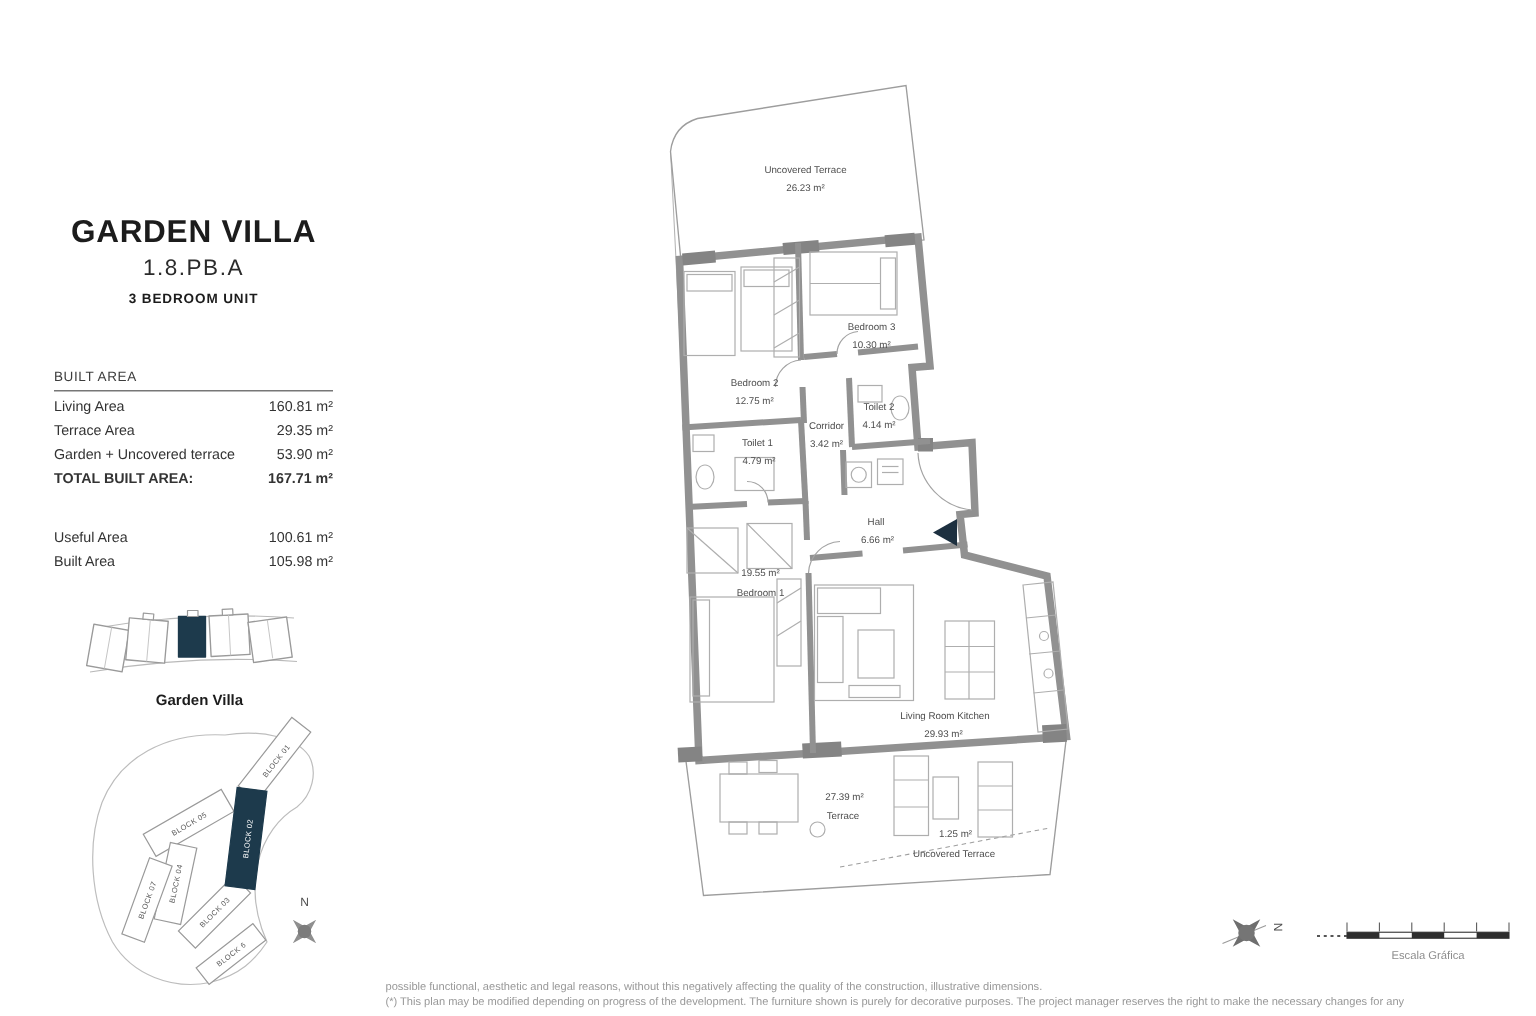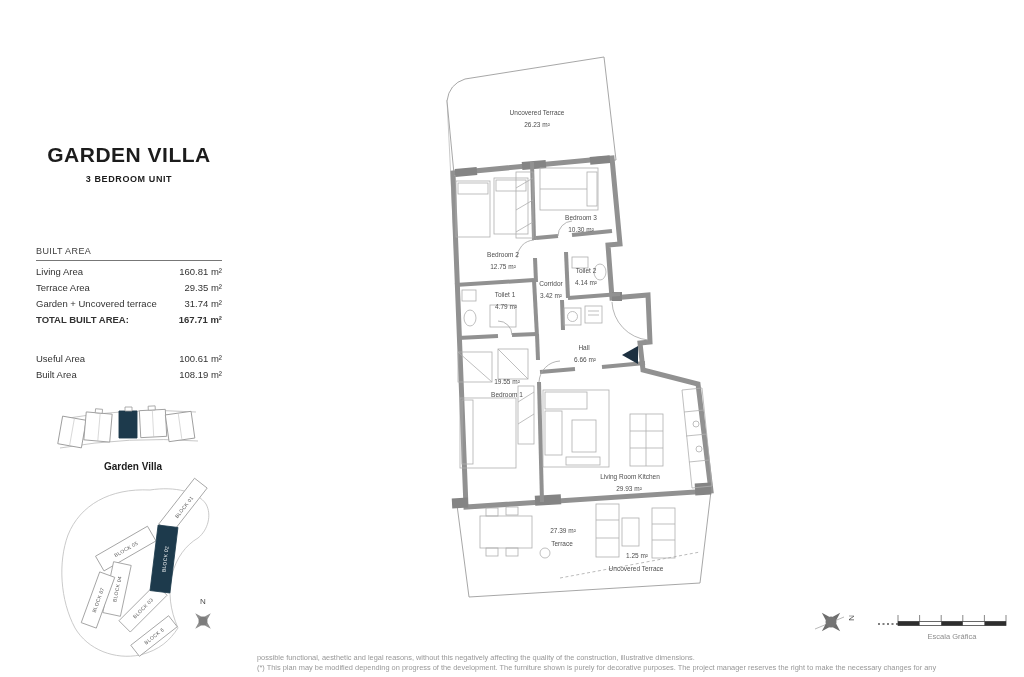--- a/index.html
+++ b/index.html
@@ -31,51 +31,52 @@
   .block-label{font-size:5px;fill:#5a5a5a;letter-spacing:.3px;}
   .caption{font-size:10px;font-weight:bold;fill:#1c1c1c;}
   .scale-label{font-size:7.5px;fill:#8c8c8c;}
   .compass-n{font-size:8px;fill:#4f4f4f;}
 </style>
 </head>
 <body>
 
 <div class="abs" id="title-block">
   <div id="unit-title">GARDEN VILLA</div>
+  <div id="plan-code">1.8.PB.A</div>
   <div id="unit-type">3 BEDROOM UNIT</div>
 </div>
 
 <div class="abs area-section" id="built-area-section">
   <div class="section-header">BUILT AREA</div>
   <div class="area-row">
     <span>Living Area</span>
     <span class="val">160.81 m²</span>
   </div>
   <div class="area-row">
     <span>Terrace Area</span>
     <span class="val">29.35 m²</span>
   </div>
   <div class="area-row">
     <span>Garden + Uncovered terrace</span>
-    <span class="val">31.74 m²</span>
+    <span class="val">53.90 m²</span>
   </div>
   <div class="area-row total">
     <span>TOTAL BUILT AREA:</span>
     <span class="val">167.71 m²</span>
   </div>
 </div>
 
 <div class="abs area-section" id="rd-area-section">
   <div class="area-row">
     <span>Useful Area</span>
     <span class="val">100.61 m²</span>
   </div>
   <div class="area-row">
     <span>Built Area</span>
-    <span class="val">108.19 m²</span>
+    <span class="val">105.98 m²</span>
   </div>
 </div>
 
 <svg class="abs" style="left:0;top:0" width="1024" height="677" viewBox="0 0 1024 677">
 
   <g stroke-linejoin="round">
     <path d="M62,419 Q130,407 196,412" fill="none" stroke="#b9b9b9" stroke-width="0.8"></path>
     <path d="M60,448 Q130,436 198,441" fill="none" stroke="#b9b9b9" stroke-width="0.8"></path>
     <g transform="translate(72,432) rotate(10)">
       <rect x="-12" y="-14" width="24" height="28" fill="#ffffff" stroke="#9a9a9a" stroke-width="0.9"></rect>

